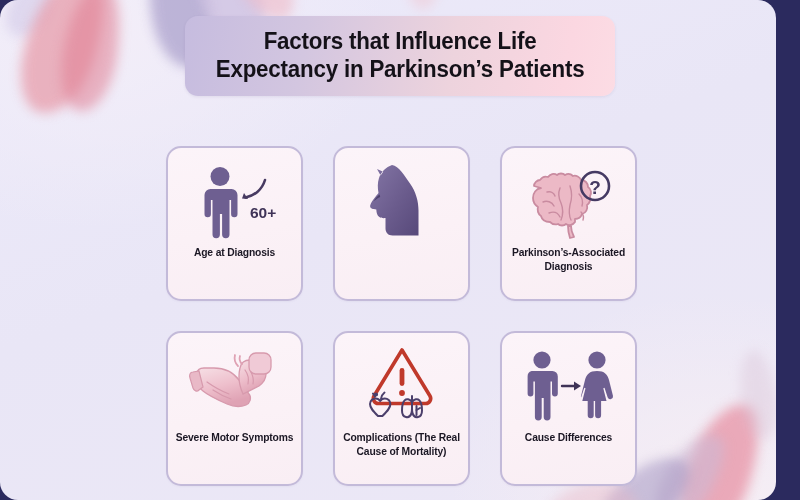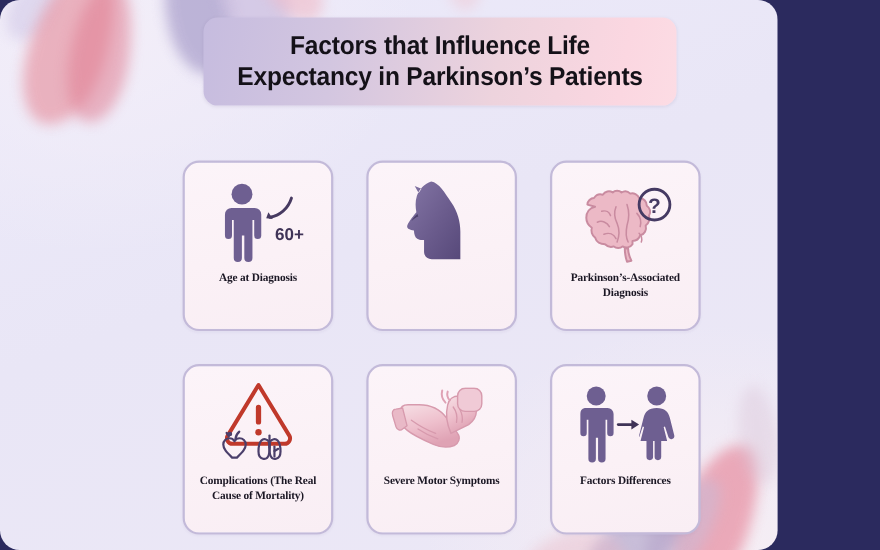--- a/index.html
+++ b/index.html
@@ -2,21 +2,21 @@
 <html><head>
 <meta charset="utf-8">
 <style>
   html,body{margin:0;padding:0;}
   body{
     width:800px;height:500px;overflow:hidden;
     font-family:"Liberation Sans", sans-serif;
     background:#2b2a5e;
   }
   #stage{
-    position:relative;width:707px;height:500px;
+    position:relative;width:776px;height:500px;
     background:
       radial-gradient(ellipse 420px 300px at 12% 4%, #f3eef8 0%, rgba(243,238,248,0) 70%),
       radial-gradient(ellipse 380px 280px at 92% 98%, #f6eef4 0%, rgba(246,238,244,0) 70%),
       linear-gradient(160deg,#eceafa 0%,#e9e6f6 45%,#ece8f6 100%);
     border-radius:18px;
     overflow:hidden;
     box-sizing:border-box;
   }
 
   
@@ -67,21 +67,21 @@
     position:relative;
   }
   .icon-wrap{
     height:92px;width:100%;
     display:flex;align-items:center;justify-content:center;
     margin-top:4px;
   }
   .card-label{
     color:#1b1724;font-size:10.3px;font-weight:bold;line-height:1.32;
     text-align:center;padding:0 7px;margin-top:-2px;
-    font-family:Liberation Serif, serif;
+    font-family:Liberation Sans, sans-serif;
     letter-spacing:-.15px;
   }
 </style>
 </head>
 <body>
 
 <div id="stage">
 
   <div>
     <div class="petal p7"></div>
@@ -163,50 +163,20 @@
         </svg>
       </div>
       <div class="card-label">
         <span>Parkinson’s-Associated</span><br>
         <span>Diagnosis</span>
       </div>
     </div>
 
     <div class="card">
       <div class="icon-wrap">
-        <svg width="96" height="86" viewBox="0 0 96 86">
-
-          <path d="M48 6 L76 52 a5 5 0 0 1 -4.4 7.5 L24.4 59.5 A5 5 0 0 1 20 52 Z" fill="none" stroke="#c0392b" stroke-width="3.6" stroke-linejoin="round"></path>
-          <rect x="45.6" y="24" width="4.8" height="18" rx="2.4" fill="#c0392b"></rect>
-          <circle cx="48" cy="49" r="2.9" fill="#c0392b"></circle>
-
-          <g stroke="#4b3f6b" stroke-width="2" fill="none" stroke-linecap="round" stroke-linejoin="round">
-            <path d="M24 72 c-5 -5 -8 -8 -8 -12 0 -3.2 2.6 -5.6 5.6 -5.6 2 0 3.6 1 4.6 2.6 1 -1.6 2.6 -2.6 4.6 -2.6 3 0 5.6 2.4 5.6 5.6 0 4 -3 7 -8 12 z"></path>
-            <path d="M27 55 c0.5 -3 1.5 -5 3.5 -6.5"></path>
-            <path d="M21 52.5 l-2 -3"></path>
-            <circle cx="22" cy="50.5" r="1.1" fill="#4b3f6b"></circle>
-          </g>
-
-          <g stroke="#4b3f6b" stroke-width="2" fill="none" stroke-linecap="round" stroke-linejoin="round">
-            <path d="M58 52 v11"></path>
-            <path d="M58 58 c-2.4 -3 -5.4 -3.6 -7.4 -1.6 -1.8 1.8 -2.6 6 -2.6 10 0 3.4 1.4 6 4 6.6 2.6 0.6 4.6 -1 5.4 -3.6 0.4 -1.4 0.6 -3.2 0.6 -5 z"></path>
-            <path d="M58 58 c2.4 -3 5.4 -3.6 7.4 -1.6 1.8 1.8 2.6 6 2.6 10 0 3.4 -1.4 6 -4 6.6 -2.6 0.6 -4.6 -1 -5.4 -3.6 -0.4 -1.4 -0.6 -3.2 -0.6 -5 z"></path>
-            <path d="M62.5 62 v9"></path>
-            <path d="M62.5 66 l3.5 -2"></path>
-          </g>
-        </svg>
-      </div>
-      <div class="card-label">
-        <span>Complications (The Real</span><br>
-        <span>Cause of Mortality)</span>
-      </div>
-    </div>
-
-    <div class="card">
-      <div class="icon-wrap">
         <svg width="96" height="70" viewBox="0 0 96 70">
           <defs>
             <linearGradient id="armg" x1="0" y1="0" x2="0.4" y2="1">
               <stop offset="0%" stop-color="#f6dfe5"></stop>
               <stop offset="55%" stop-color="#eebfcc"></stop>
               <stop offset="100%" stop-color="#dfa2b4"></stop>
             </linearGradient>
           </defs>
 
           <path fill="url(#armg)" stroke="#d79aad" stroke-width="1.3" d="M10 22 c0 -4 3 -6 7 -6 l10 0 c10 0 19 4 25 12 l10 14 c3 4 1 9 -3 11 -5 2 -12 2 -19 -1 -9 -4 -18 -8 -24 -13 -4 -3 -6 -7 -6 -11 z"></path>
@@ -227,32 +197,62 @@
             <path d="M55 12 c-2 -2 -3 -5 -2 -8"></path>
             <path d="M51 14 c-3 -3 -4 -7 -3 -11"></path>
           </g>
         </svg>
       </div>
       <div class="card-label">Severe Motor Symptoms</div>
     </div>
 
     <div class="card">
       <div class="icon-wrap">
+        <svg width="96" height="86" viewBox="0 0 96 86">
+
+          <path d="M48 6 L76 52 a5 5 0 0 1 -4.4 7.5 L24.4 59.5 A5 5 0 0 1 20 52 Z" fill="none" stroke="#c0392b" stroke-width="3.6" stroke-linejoin="round"></path>
+          <rect x="45.6" y="24" width="4.8" height="18" rx="2.4" fill="#c0392b"></rect>
+          <circle cx="48" cy="49" r="2.9" fill="#c0392b"></circle>
+
+          <g stroke="#4b3f6b" stroke-width="2" fill="none" stroke-linecap="round" stroke-linejoin="round">
+            <path d="M24 72 c-5 -5 -8 -8 -8 -12 0 -3.2 2.6 -5.6 5.6 -5.6 2 0 3.6 1 4.6 2.6 1 -1.6 2.6 -2.6 4.6 -2.6 3 0 5.6 2.4 5.6 5.6 0 4 -3 7 -8 12 z"></path>
+            <path d="M27 55 c0.5 -3 1.5 -5 3.5 -6.5"></path>
+            <path d="M21 52.5 l-2 -3"></path>
+            <circle cx="22" cy="50.5" r="1.1" fill="#4b3f6b"></circle>
+          </g>
+
+          <g stroke="#4b3f6b" stroke-width="2" fill="none" stroke-linecap="round" stroke-linejoin="round">
+            <path d="M58 52 v11"></path>
+            <path d="M58 58 c-2.4 -3 -5.4 -3.6 -7.4 -1.6 -1.8 1.8 -2.6 6 -2.6 10 0 3.4 1.4 6 4 6.6 2.6 0.6 4.6 -1 5.4 -3.6 0.4 -1.4 0.6 -3.2 0.6 -5 z"></path>
+            <path d="M58 58 c2.4 -3 5.4 -3.6 7.4 -1.6 1.8 1.8 2.6 6 2.6 10 0 3.4 -1.4 6 -4 6.6 -2.6 0.6 -4.6 -1 -5.4 -3.6 -0.4 -1.4 -0.6 -3.2 -0.6 -5 z"></path>
+            <path d="M62.5 62 v9"></path>
+            <path d="M62.5 66 l3.5 -2"></path>
+          </g>
+        </svg>
+      </div>
+      <div class="card-label">
+        <span>Complications (The Real</span><br>
+        <span>Cause of Mortality)</span>
+      </div>
+    </div>
+
+    <div class="card">
+      <div class="icon-wrap">
         <svg width="96" height="74" viewBox="0 0 96 74">
           <g fill="#6e5f91">
             <circle cx="21" cy="10" r="8.6"></circle>
             <path d="M10.6 21h20.8a5.4 5.4 0 0 1 5.4 5.4v17.2a2.9 2.9 0 0 1 -5.8 0V31.5h-1.5v35.6a3.4 3.4 0 0 1 -6.8 0V48h-2v19.1a3.4 3.4 0 0 1 -6.8 0V31.5h-1.5v12.1a2.9 2.9 0 0 1 -5.8 0V26.4A5.4 5.4 0 0 1 10.6 21z"></path>
           </g>
           <g>
             <path d="M41 36 h13" stroke="#3f3357" stroke-width="2.4" stroke-linecap="round" fill="none"></path>
             <path d="M53 31.5 L60 36 L53 40.5 Z" fill="#3f3357"></path>
           </g>
           <g fill="#6e5f91">
             <circle cx="76" cy="10" r="8.6"></circle>
             <path d="M76 21 c7.5 0 10.5 3.4 12 9 l4 16 a2.8 2.8 0 0 1 -5.3 1.6 l-3.2 -9.8 -1.2 0.4 3.2 12.8 -5.4 0 0 14.3 a3 3 0 0 1 -6 0 l0 -14.3 -1.4 0 0 14.3 a3 3 0 0 1 -6 0 l0 -14.3 -5.4 0 3.2 -12.8 -1.2 -0.4 -3.2 9.8 A2.8 2.8 0 0 1 60 46 l4 -16 c1.5 -5.6 4.5 -9 12 -9 z"></path>
           </g>
         </svg>
       </div>
-      <div class="card-label">Factors Differences</div>
+      <div class="card-label">Cause Differences</div>
     </div>
 
   </div>
 </div>
 
 </body></html>

